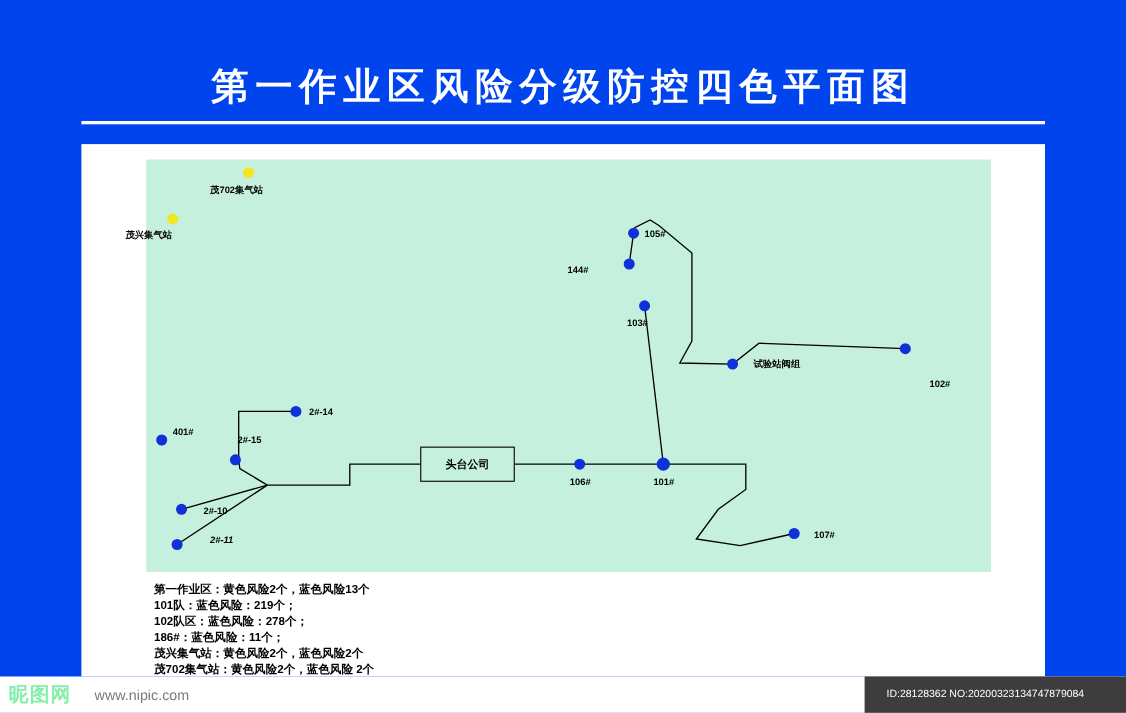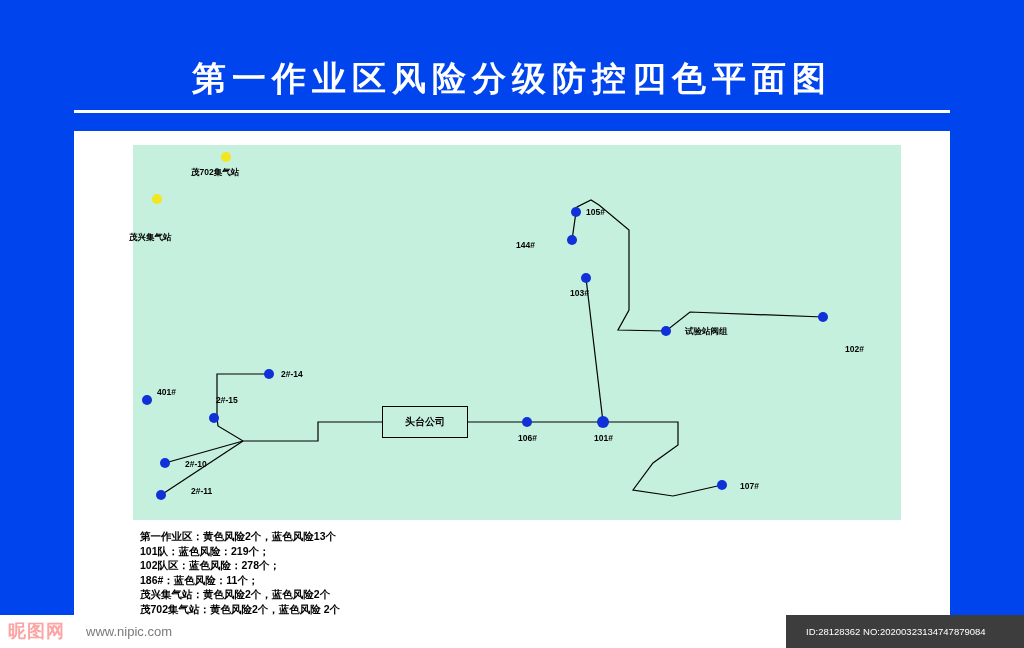--- a/index.html
+++ b/index.html
@@ -124,21 +124,21 @@
     width: 1024px;
     height: 33px;
     background: #ffffff;
   }
   #brand {
     position: absolute;
     left: 8px;
     top: 619px;
     font-size: 18px;
     font-weight: bold;
-    color: #fca5a5;
+    color: #86efac;
     letter-spacing: 1px;
     font-family: "DejaVu Sans", sans-serif;
   }
   #brand-url {
     position: absolute;
     left: 86px;
     top: 624px;
     font-size: 13px;
     color: #7a7a7a;
     font-family: "Liberation Sans", sans-serif;
@@ -181,41 +181,41 @@
       <path d="M 32 318 L 110 296" fill="none" stroke="#000000" stroke-width="1.2"></path>
       <path d="M 28 350 L 110 296" fill="none" stroke="#000000" stroke-width="1.2"></path>
       <path d="M 14 255 L 14 255" fill="none" stroke="#000000" stroke-width="1.2"></path>
       <path d="M 470 277 L 545 277 L 545 300 L 520 318 L 500 345 L 540 351 L 589 340" fill="none" stroke="#000000" stroke-width="1.2"></path>
     </svg>
 
   <div id="nodes-layer">
       <div class="node yellow" style="left: 226px; top: 157px; width: 10px; height: 10px;"></div>
       <div class="label bold" style="left: 191px; top: 167px;">茂702集气站</div>
       <div class="node yellow" style="left: 157px; top: 199px; width: 10px; height: 10px;"></div>
-      <div class="label bold" style="left: 129px; top: 208px; margin-top: 24px;">茂兴集气站</div>
+      <div class="label bold" style="left: 114px; top: 208px;">茂兴集气站</div>
       <div class="node blue" style="left: 576px; top: 212px; width: 10px; height: 10px;"></div>
       <div class="label bold" style="left: 586px; top: 207px;">105#</div>
       <div class="node blue" style="left: 572px; top: 240px; width: 10px; height: 10px;"></div>
       <div class="label bold" style="left: 516px; top: 240px;">144#</div>
       <div class="node blue" style="left: 586px; top: 278px; width: 10px; height: 10px;"></div>
       <div class="label bold" style="left: 570px; top: 288px;">103#</div>
       <div class="node blue" style="left: 666px; top: 331px; width: 10px; height: 10px;"></div>
       <div class="label bold" style="left: 685px; top: 326px;">试验站阀组</div>
       <div class="node blue" style="left: 823px; top: 317px; width: 10px; height: 10px;"></div>
       <div class="label bold" style="left: 845px; top: 344px;">102#</div>
       <div class="node blue" style="left: 269px; top: 374px; width: 10px; height: 10px;"></div>
       <div class="label bold" style="left: 281px; top: 369px;">2#-14</div>
       <div class="node blue" style="left: 147px; top: 400px; width: 10px; height: 10px;"></div>
       <div class="label bold" style="left: 157px; top: 387px;">401#</div>
       <div class="node blue" style="left: 214px; top: 418px; width: 10px; height: 10px;"></div>
       <div class="label bold" style="left: 216px; top: 395px;">2#-15</div>
       <div class="node blue" style="left: 165px; top: 463px; width: 10px; height: 10px;"></div>
       <div class="label bold" style="left: 185px; top: 459px;">2#-10</div>
       <div class="node blue" style="left: 161px; top: 495px; width: 10px; height: 10px;"></div>
-      <div class="label bold" style="left: 191px; top: 486px;">2#-11</div>
+      <div class="label bold" style="left: 191px; top: 486px; font-style: italic;">2#-11</div>
       <div class="node blue" style="left: 527px; top: 422px; width: 10px; height: 10px;"></div>
       <div class="label bold" style="left: 518px; top: 433px;">106#</div>
       <div class="node blue" style="left: 603px; top: 422px; width: 12px; height: 12px;"></div>
       <div class="label bold" style="left: 594px; top: 433px;">101#</div>
       <div class="node blue" style="left: 722px; top: 485px; width: 10px; height: 10px;"></div>
       <div class="label bold" style="left: 740px; top: 481px;">107#</div>
     </div>
 
   <div id="headoffice" style="left: 382px; top: 406px; width: 84px; height: 30px;">
     <span>头台公司</span>

